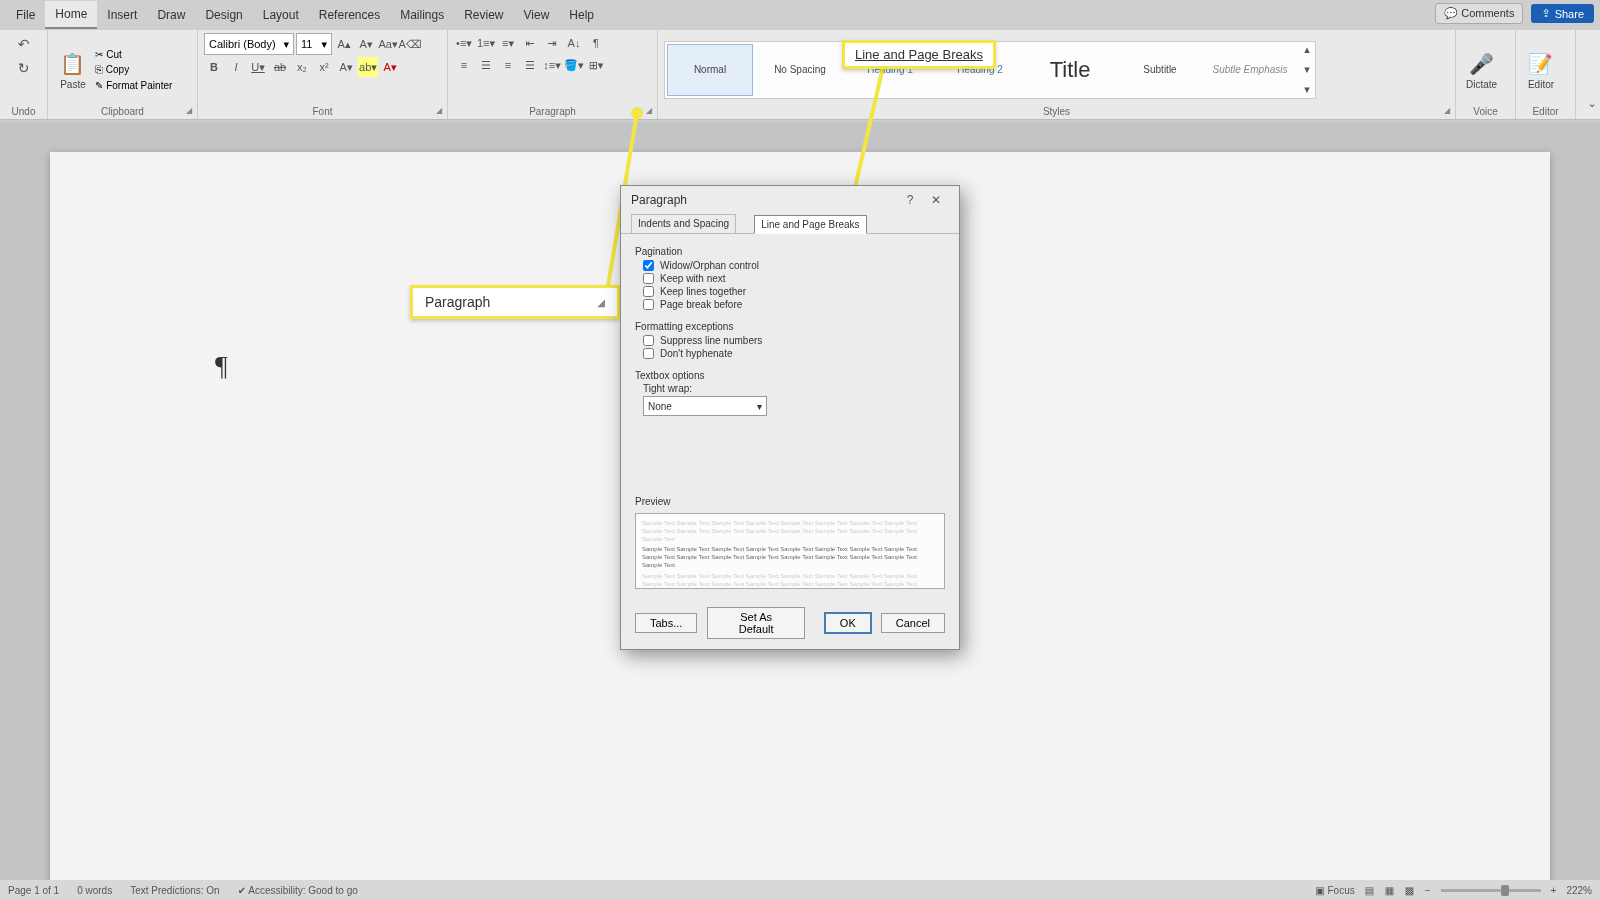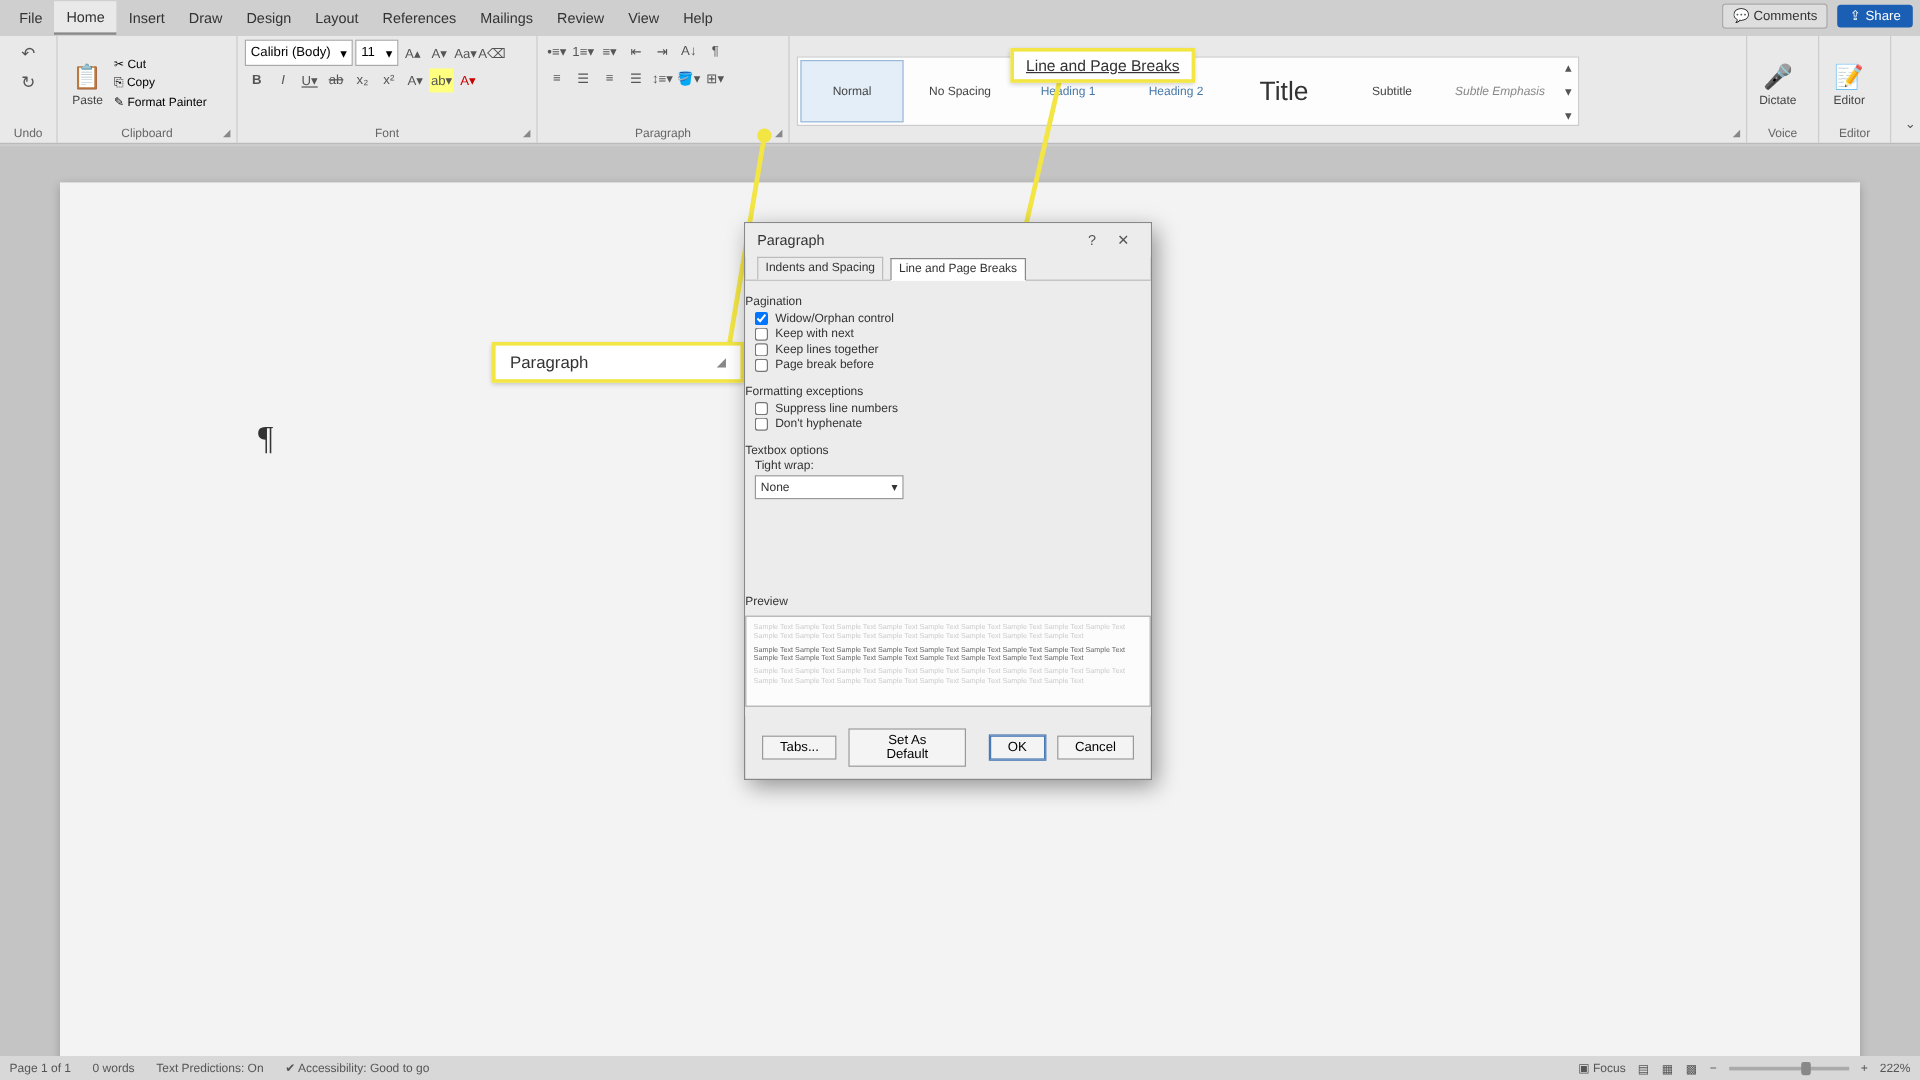--- a/index.html
+++ b/index.html
@@ -31,24 +31,24 @@
 .page-area{position:absolute;top:122px;left:0;right:0;bottom:20px;background:#c4c4c4;display:flex;justify-content:center;padding-top:30px}
 .page{width:1500px;height:1800px;background:#f3f3f3;box-shadow:0 2px 8px rgba(0,0,0,0.25)}
 .pilcrow{position:absolute;top:350px;left:215px;font-size:28px;font-family:"Times New Roman",serif;color:#333}
 .callout{position:absolute;border:3px solid #f2e544;background:#fff;padding:6px 12px;font-size:14px;color:#333;box-shadow:0 2px 4px rgba(0,0,0,0.2)}
 .callout.c1{top:285px;left:410px;width:210px;display:flex;justify-content:space-between;align-items:center}
 .callout.c2{top:40px;left:842px;padding:4px 10px;font-size:13px;text-decoration:underline}
 .dialog{position:absolute;top:185px;left:620px;width:340px;background:#ececec;border:1px solid #888;box-shadow:4px 6px 18px rgba(0,0,0,0.4);font-size:11px;color:#333}
 .dlg-title{height:28px;display:flex;align-items:center;padding:0 10px;background:#ececec;font-size:12px}
 .dlg-title .spacer{flex:1}
 .dlg-title .tbtn{width:26px;height:22px;display:flex;align-items:center;justify-content:center;color:#555;font-size:12px}
-.dlg-tabs{display:flex;gap:6px;padding:0 10px;font-size:10px}
+.dlg-tabs{display:flex;gap:18px;padding:0 10px;font-size:10px}
 .dlg-tab{padding:3px 6px;border:1px solid #bbb;border-bottom:none;background:#ececec;cursor:pointer}
 .dlg-tab.active{background:#fff;border:1px solid #888;border-bottom:1px solid #fff;position:relative;top:1px}
-.dlg-body{background:#ececec;padding:8px 0;border-top:1px solid #bbb}
+.dlg-body{background:#ececec;padding:8px 14px;border-top:1px solid #bbb}
 .dlg-section{font-size:10px;color:#333;margin:4px 0 2px 0}
 .dlg-check{display:flex;gap:6px;font-size:10px;padding:1px 0 1px 8px}
 .dlg-check input{width:11px;height:11px}
 .dlg-select{width:124px;height:20px;border:1px solid #999;background:#fff;font-size:10px;padding:0 4px;display:flex;align-items:center;justify-content:space-between;margin-left:8px;margin-top:2px}
 .dlg-preview{border:1px solid #aaa;background:#fcfcfc;margin-top:6px;height:76px;padding:6px;font-size:6px;color:#999;line-height:1.3;overflow:hidden}
 .dlg-buttons{display:flex;gap:10px;padding:10px 14px;align-items:center}
 .dlg-btn{border:1px solid #999;background:#f4f4f4;padding:3px 14px;font-size:11px;cursor:pointer}
 .dlg-btn.primary{border:1px solid #4a7ab4;box-shadow:0 0 0 1px #4a7ab4}
 .statusbar{position:absolute;bottom:0;left:0;right:0;height:20px;background:#d8d8d8;display:flex;align-items:center;font-size:10px;color:#555;padding:0 8px;gap:18px}
 .statusbar .right{margin-left:auto;display:flex;gap:10px;align-items:center}
@@ -185,20 +185,21 @@
         <div class="style-item">
             <span style="font-style:italic;color:#888">Subtle Emphasis</span>
           </div>
         <div class="col" style="width:16px;gap:0">
           <div class="tiny-btn">▴</div>
           <div class="tiny-btn">▾</div>
           <div class="tiny-btn">▾</div>
         </div>
       </div>
     </div>
+    <div class="rgroup-label">Styles</div>
     <div class="launcher">◢</div>
   </div>
 
 
   <div class="rgroup" style="width:60px">
     <div class="rgroup-body">
         <div class="ribbon-btn">
           <div class="icon-box large-icon" style="color:#2a6fc9">🎤</div>
           <span>Dictate</span>
         </div>

